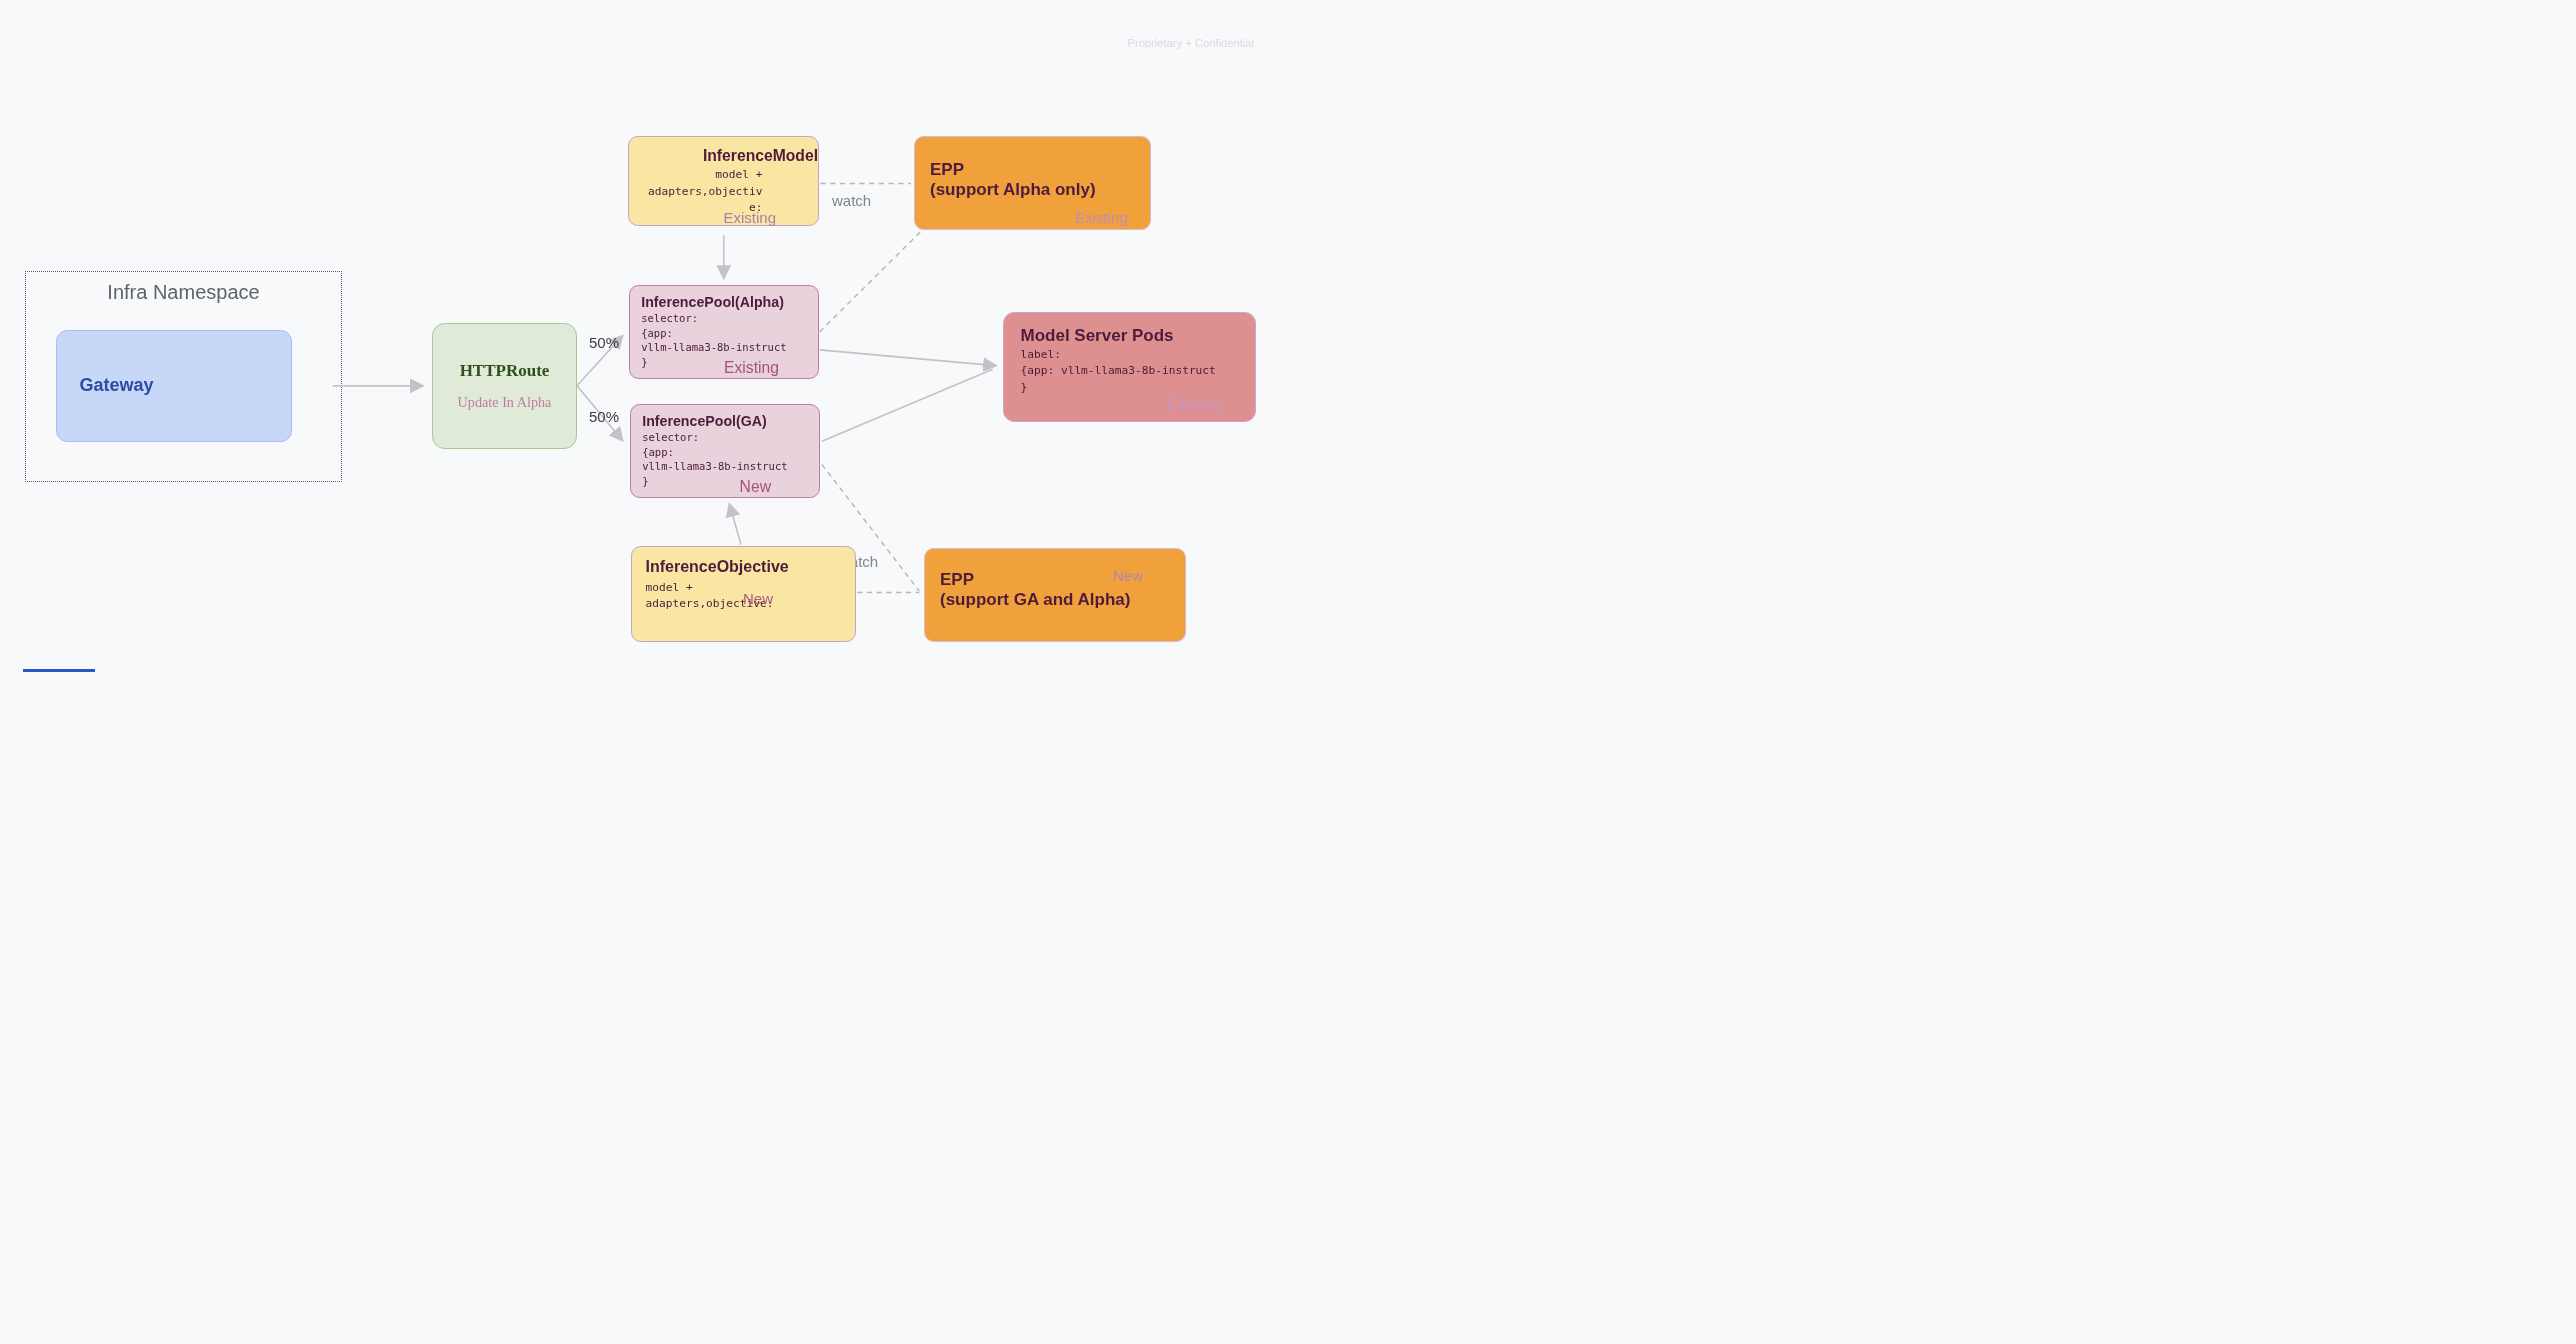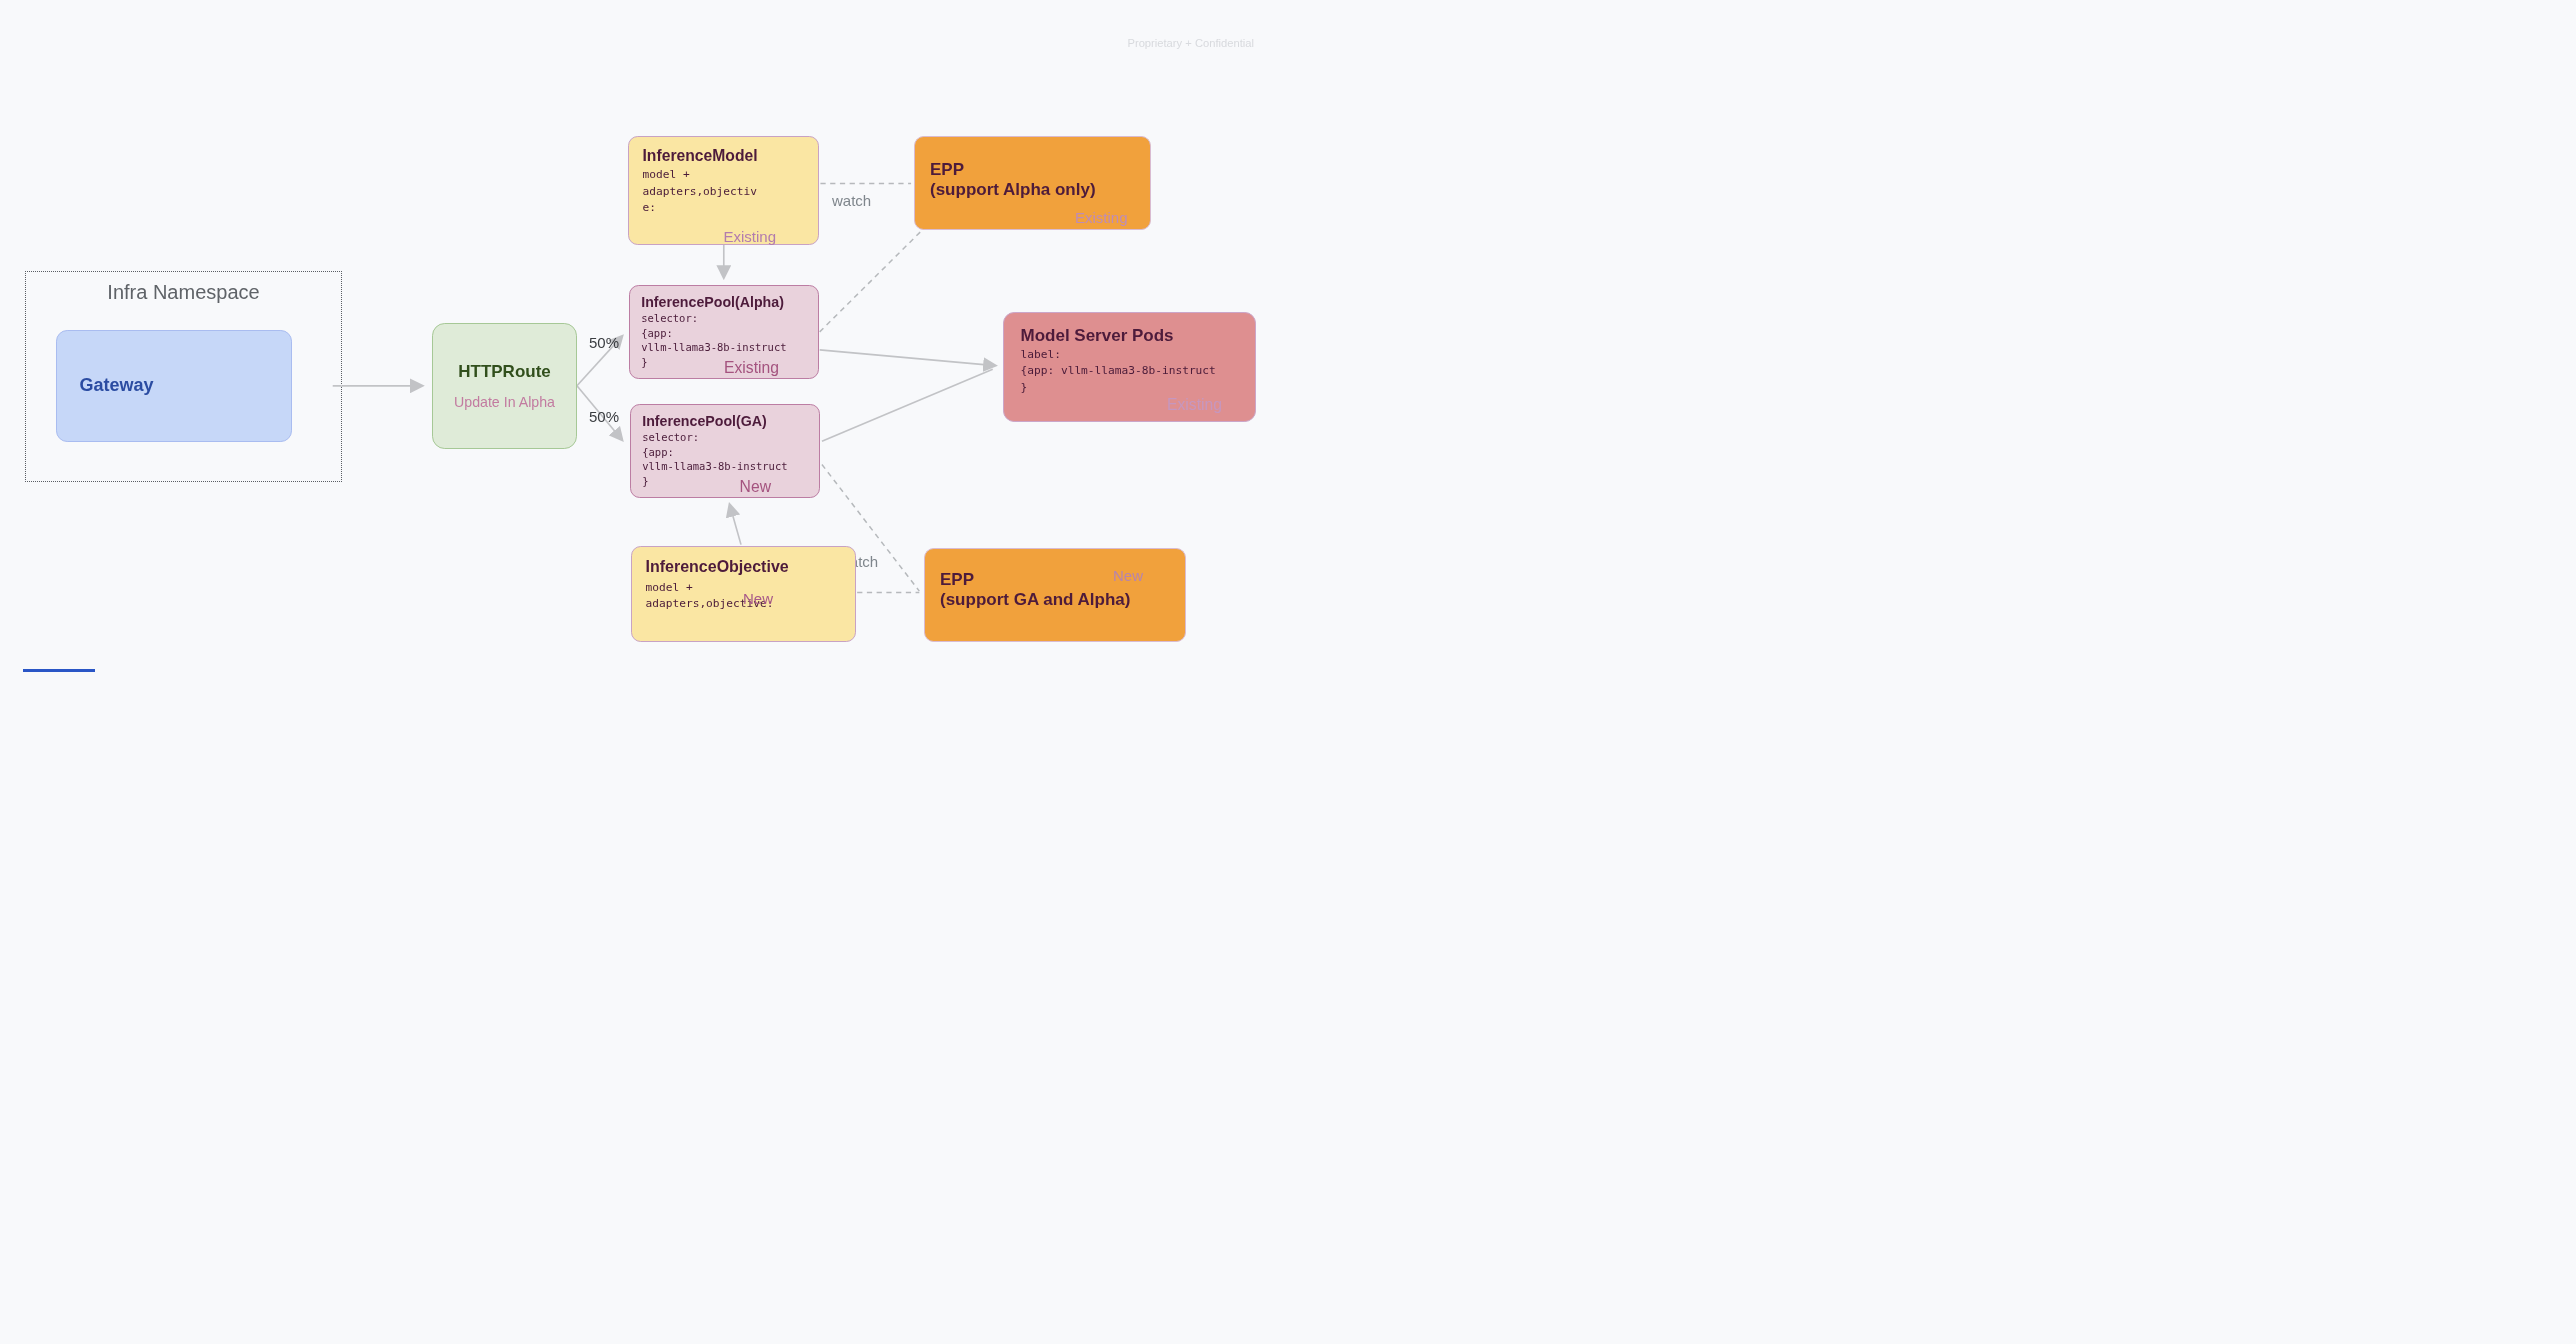--- a/index.html
+++ b/index.html
@@ -15,24 +15,24 @@
   .node{position:absolute;border-radius:9.7px;box-sizing:border-box;}
   .node .title{font-weight:bold;color:#4d1b3b;line-height:1.18;white-space:pre-line;}
   .node .code{font-family:"DejaVu Sans Mono","Liberation Mono",monospace;color:#4a1b39;
               white-space:pre-line;line-height:1.45;}
   .tag{position:absolute;font-size:15px;}
   
   #gateway{left:56px;top:330px;width:236px;height:112px;background:#c6d7f8;border:1.5px solid #a9bcf0;
            border-radius:11.2px;display:flex;align-items:center;}
   #gateway .title{color:#2b4ca2;font-size:18px;padding-left:22.5px;}
   #httproute{left:432px;top:323px;width:145px;height:126px;background:#dfebd8;border:1.5px solid #a6c896;
-             border-radius:12.7px;display:flex;flex-direction:column;align-items:center;justify-content:center;gap:12px;}
+             border-radius:12.7px;display:flex;flex-direction:column;align-items:center;justify-content:center;gap:12px;font-family:Liberation Serif, serif;}
   #httproute .title{color:#314f1c;font-size:17px;}
   #httproute .subtitle{color:#c27ba0;font-size:14.2px;}
-  #inference-model{left:628px;top:136px;width:191px;height:109px;background:#fae6a3;border:1.5px solid #c8a2c4;padding:9.7px 0 0 13.5px;}
+  #inference-model{left:628px;top:136px;width:191px;height:90px;background:#fae6a3;border:1.5px solid #c8a2c4;padding:9.7px 0 0 13.5px;text-align:right;}
   #inference-model .title{font-size:15.7px;}
   #inference-model .code{font-size:11.2px;width:120px;word-break:break-all;white-space:pre-wrap;margin-top:2.2px;}
   #inference-model .tag{bottom:-0.7px;right:42px;color:#b27cae;}
   #epp-alpha{left:914px;top:136px;width:237px;height:94px;background:#f1a13c;border:1.5px solid #d9bbd1;padding:22.5px 0 0 15px;}
   #epp-alpha .title{font-size:17px;}
   #epp-alpha .tag{bottom:3px;right:22.5px;color:#be8cb7;}
   #pool-alpha{left:629px;top:285px;width:190px;height:94px;background:#e9d2dc;border:1.5px solid #bc7da3;padding:8.2px 0 0 11.2px;}
   #pool-alpha .title{font-size:14.2px;}
   #pool-alpha .code{font-size:10.5px;line-height:1.4;}
   #pool-alpha .tag{bottom:0.7px;right:39px;color:#a4537f;font-size:15.7px;}

